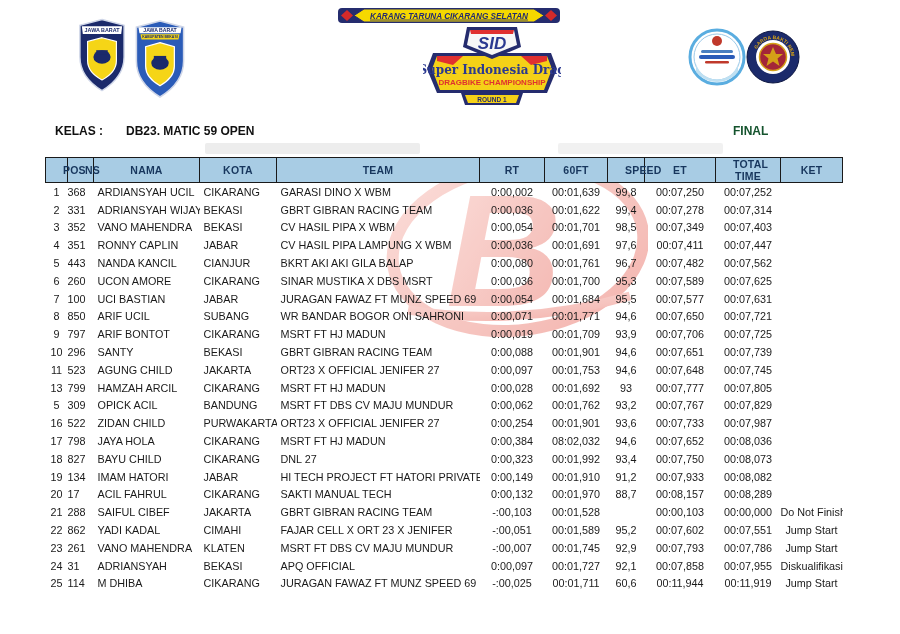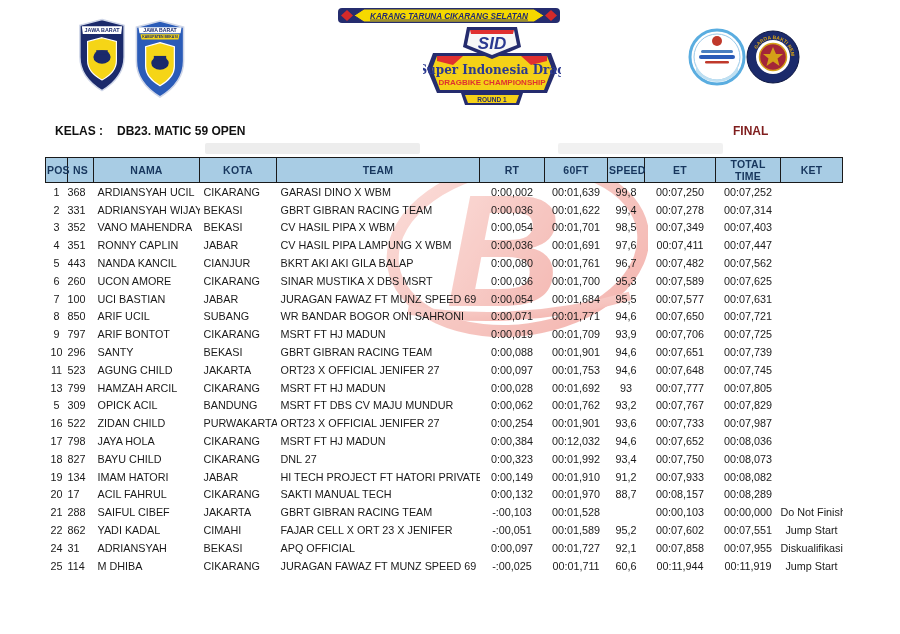--- a/index.html
+++ b/index.html
@@ -11,22 +11,22 @@
   .hdr-abs{position:absolute;}
   .badge1{left:78px;top:18px;}
   .badge2{left:134px;top:20px;}
   .banner{left:338px;top:6px;}
   .sidlogo{left:381px;top:25px;margin-left:42px;}
   .circ1{left:688px;top:28px;}
   .circ2{left:745px;top:29px;}
 
   
   .kelas-line{position:absolute;left:55px;top:124px;font-size:12px;font-weight:bold;color:#111;}
-  .kelas-line .val{margin-left:14px;}
-  .final-label{position:absolute;left:733px;top:124px;font-size:12px;font-weight:bold;color:#7f1d1d;}
+  .kelas-line .val{margin-left:23px;}
+  .final-label{position:absolute;left:733px;top:124px;font-size:12px;font-weight:bold;color:#14532d;}
 
   
   .smudge{position:absolute;background:#ededed;height:11px;border-radius:2px;}
   .sm1{left:205px;top:143px;width:215px;}
   .sm2{left:558px;top:143px;width:165px;opacity:.8;}
 
   
   .watermark{position:absolute;left:378px;top:158px;width:270px;height:185px;z-index:0;pointer-events:none;}
 
   
@@ -35,21 +35,21 @@
     border-collapse:collapse;table-layout:fixed;
   }
   .results-table col.c-pos{width:22px}.results-table col.c-ns{width:26px}
   .results-table col.c-nama{width:106px}.results-table col.c-kota{width:77px}
   .results-table col.c-team{width:203px}.results-table col.c-rt{width:65px}
   .results-table col.c-sixtyft{width:63px}.results-table col.c-speed{width:37px}
   .results-table col.c-et{width:71px}.results-table col.c-total{width:65px}
   .results-table col.c-ket{width:62px}
   .results-table thead th{
     background:#a8cce4;color:#17365d;border:1px solid #1a1a1a;
-    font-size:10.5px;font-weight:bold;height:19px;padding:0 1px;text-align:center;
+    font-size:10.5px;font-weight:bold;height:19px;padding:0 17px;text-align:center;
     letter-spacing:.2px;
   }
   .results-table tbody td{
     font-size:10.8px;color:#1a1a1a;height:17.8px;padding:0;text-align:center;
     white-space:nowrap;overflow:hidden;background:transparent;
   }
   .results-table tbody td.al{text-align:left;padding-left:4px;}
   .results-table tbody td.ar{text-align:left;padding-right:5px;}
 </style>
 </head>
@@ -368,21 +368,21 @@
         <td>00:07,987</td>
         <td></td>
       </tr>
       <tr>
         <td>17</td>
         <td class="ar">798</td>
         <td class="al">JAYA HOLA</td>
         <td class="al">CIKARANG</td>
         <td class="al">MSRT FT HJ MADUN</td>
         <td>0:00,384</td>
-        <td>00:12,032</td>
+        <td>08:02,032</td>
         <td>94,6</td>
         <td>00:07,652</td>
         <td>00:08,036</td>
         <td></td>
       </tr>
       <tr>
         <td>18</td>
         <td class="ar">827</td>
         <td class="al">BAYU CHILD</td>
         <td class="al">CIKARANG</td>
@@ -440,20 +440,33 @@
         <td class="al">CIMAHI</td>
         <td class="al">FAJAR CELL X ORT 23 X JENIFER</td>
         <td>-:00,051</td>
         <td>00:01,589</td>
         <td>95,2</td>
         <td>00:07,602</td>
         <td>00:07,551</td>
         <td>Jump Start</td>
       </tr>
       <tr>
+        <td>23</td>
+        <td class="ar">261</td>
+        <td class="al">VANO MAHENDRA</td>
+        <td class="al">KLATEN</td>
+        <td class="al">MSRT FT DBS CV MAJU MUNDUR</td>
+        <td>-:00,007</td>
+        <td>00:01,745</td>
+        <td>92,9</td>
+        <td>00:07,793</td>
+        <td>00:07,786</td>
+        <td>Jump Start</td>
+      </tr>
+      <tr>
         <td>24</td>
         <td class="ar">31</td>
         <td class="al">ADRIANSYAH</td>
         <td class="al">BEKASI</td>
         <td class="al">APQ OFFICIAL</td>
         <td>0:00,097</td>
         <td>00:01,727</td>
         <td>92,1</td>
         <td>00:07,858</td>
         <td>00:07,955</td>

